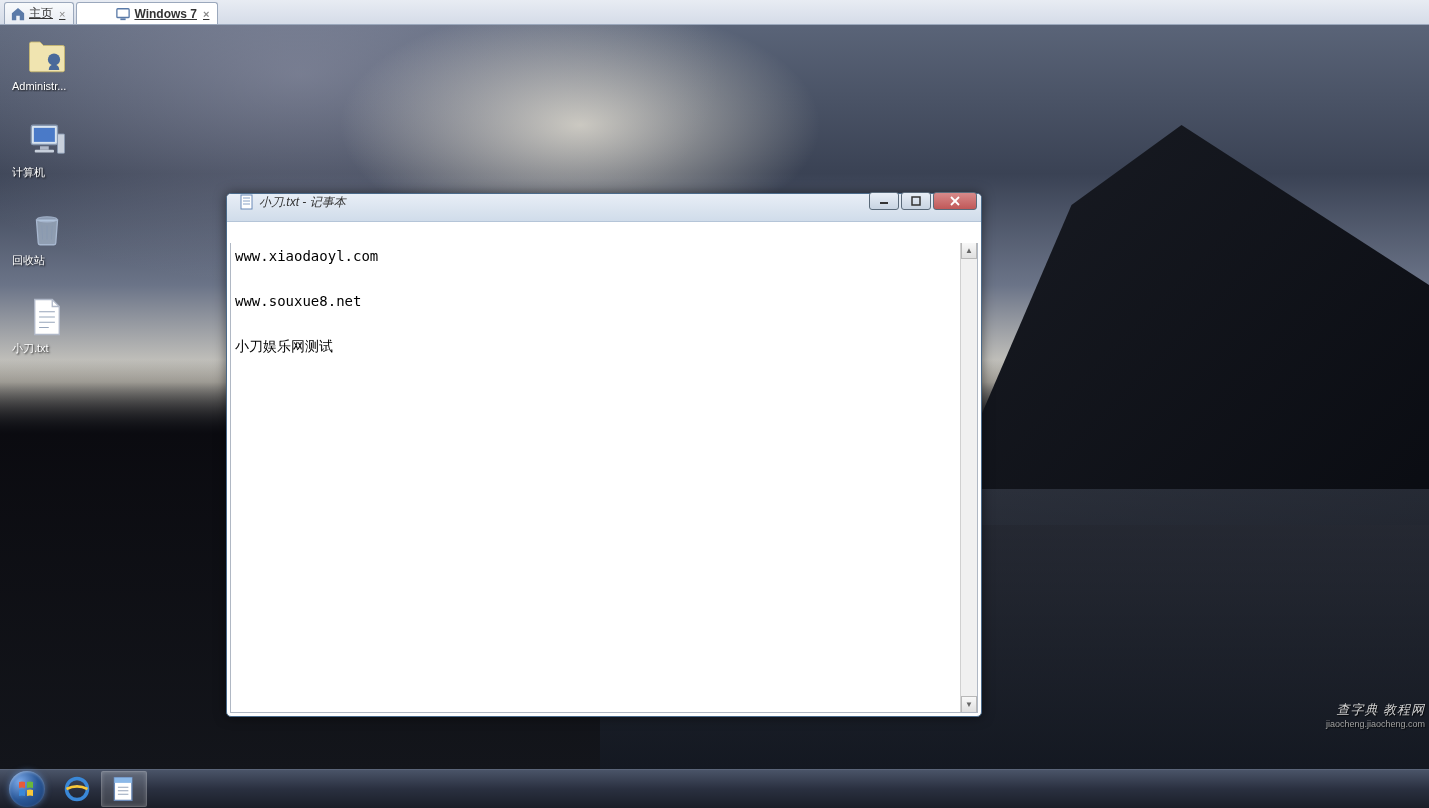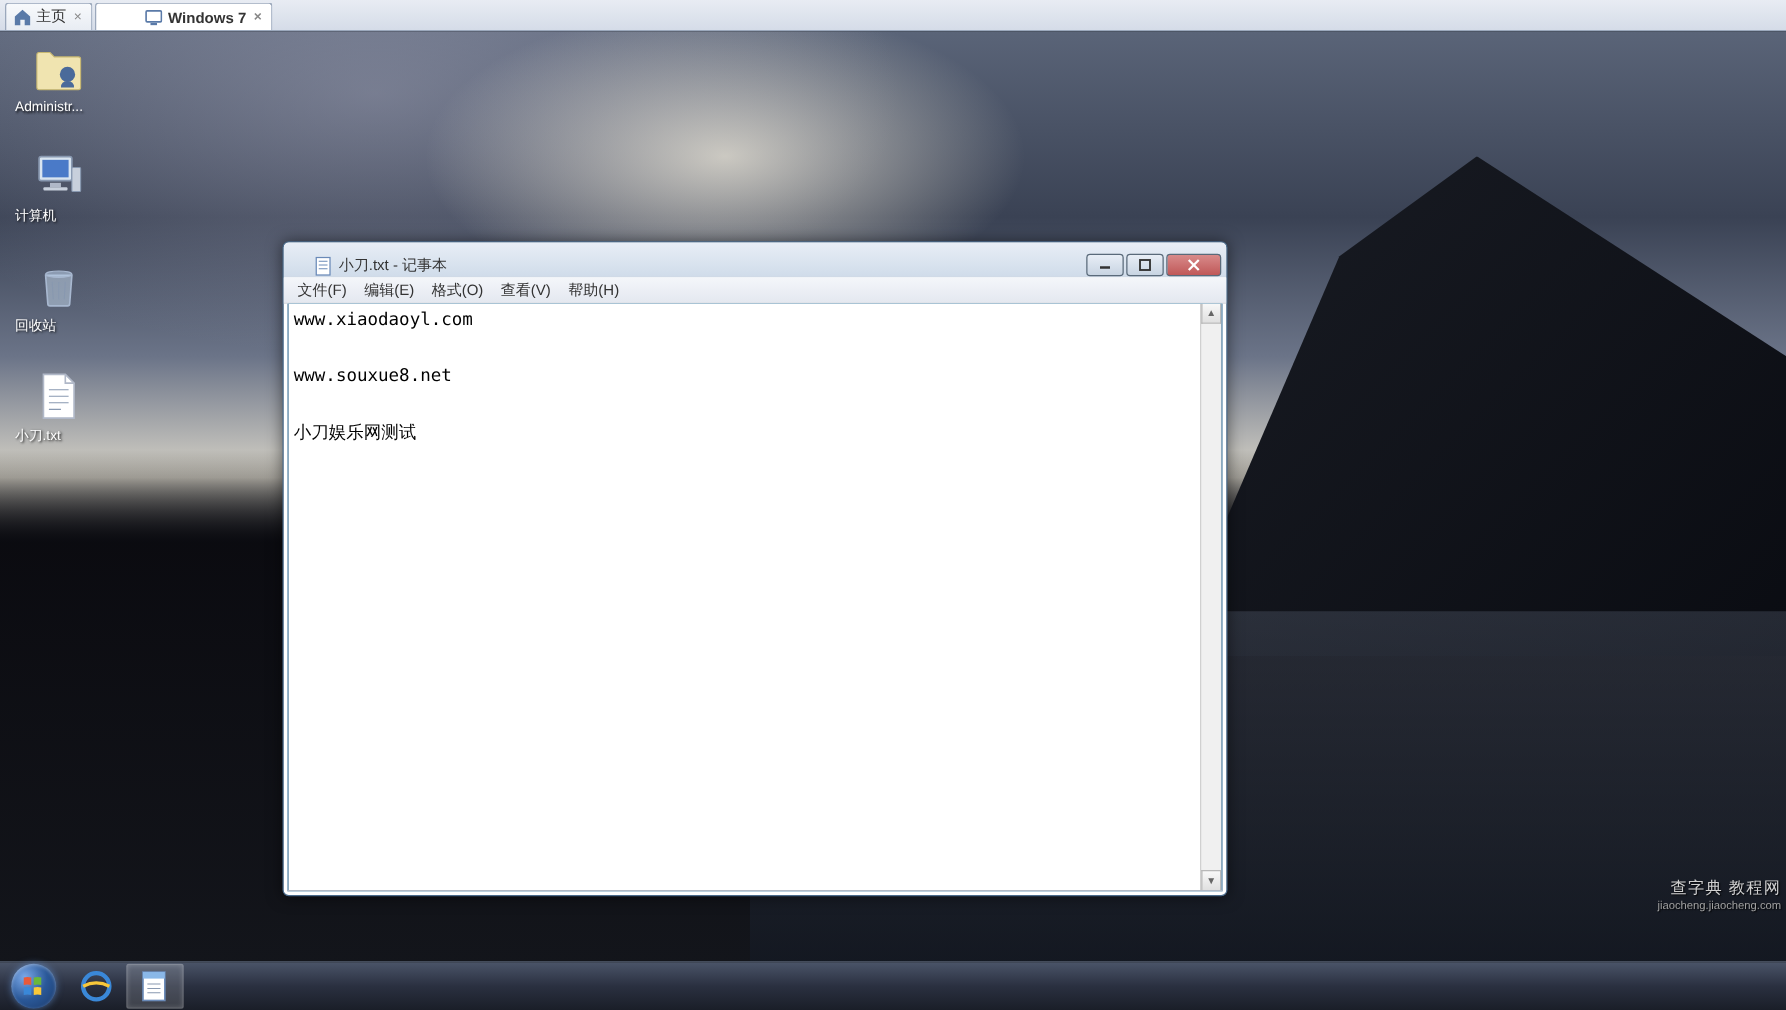--- a/index.html
+++ b/index.html
@@ -1,20 +1,20 @@
 <!DOCTYPE html>
 <html><head>
   <meta charset="utf-8">
   <style>
     * { margin: 0; padding: 0; box-sizing: border-box; font-family: "Microsoft YaHei", Tahoma, sans-serif; }
     body { width: 1429px; height: 808px; overflow: hidden; position: relative; background: #000; }
     
     
     .tab-bar { height: 25px; background: linear-gradient(#e8ecf3, #d5dce8); display: flex; align-items: flex-end; padding-left: 4px; border-bottom: 1px solid #9ba8bc; }
-    .tab { background: linear-gradient(#f8fafc, #e8ecf3); border: 1px solid #9ba8bc; border-bottom: none; border-radius: 3px 3px 0 0; padding: 2px 6px; margin-right: 2px; display: flex; align-items: center; gap: 4px; font-size: 12px; color: #333; height: 22px; cursor: pointer; }
+    .tab { background: linear-gradient(#f8fafc, #e8ecf3); border: 1px solid #9ba8bc; border-bottom: none; border-radius: 3px 3px 0 0; padding: 2px 6px; margin-right: 2px; display: flex; align-items: center; gap: 4px; font-size: 12px; color: #333; height: 22px; cursor: pointer; text-decoration: underline; }
     .tab.active { background: #fff; font-weight: bold; padding-left: 39px; }
     .tab-close { color: #888; font-size: 11px; padding: 0 2px; cursor: pointer; }
     .tab-icon { width: 14px; height: 14px; display: inline-flex; align-items: center; justify-content: center; }
     
     
     .desktop { position: absolute; top: 25px; left: 0; right: 0; bottom: 39px; background: linear-gradient(180deg, #5a6478 0%, #3a4254 20%, #6b7488 35%, #d8d4c8 48%, #1a1e26 55%, #0a0c10 100%); overflow: hidden; }
     .desktop::before { content: ''; position: absolute; inset: 0; background: 
       radial-gradient(ellipse 400px 200px at 580px 100px, rgba(255,248,230,0.7), transparent 60%),
       radial-gradient(ellipse 600px 300px at 300px 50px, rgba(180,180,200,0.4), transparent 70%),
       linear-gradient(180deg, transparent 45%, rgba(10,10,15,0.95) 55%, rgba(20,22,28,0.9) 100%);
@@ -23,48 +23,48 @@
     .water { position: absolute; bottom: 0; left: 600px; right: 0; height: 280px; background: linear-gradient(180deg, rgba(100,110,130,0.3), rgba(20,25,35,0.8)); }
     
     
     .desktop-icons { position: absolute; top: 10px; left: 12px; z-index: 5; }
     .desktop-icon { width: 70px; margin-bottom: 28px; cursor: pointer; }
     .desktop-icon .icon-img { width: 42px; height: 42px; margin: 0 auto 3px; display: flex; align-items: center; justify-content: center; }
     .desktop-icon .icon-label { color: #fff; font-size: 11px; text-shadow: 1px 1px 2px rgba(0,0,0,0.9); white-space: nowrap; overflow: hidden; text-overflow: ellipsis; }
     
     
     .notepad { position: absolute; left: 226px; top: 168px; width: 756px; height: 524px; background: #fff; border: 1px solid #4a6a8a; border-radius: 5px; box-shadow: 0 0 12px rgba(0,0,0,0.5); z-index: 20; }
-    .notepad-titlebar { height: 28px; background: linear-gradient(#e8eef6, #d0dcea); border-radius: 4px 4px 0 0; display: flex; align-items: flex-end; padding-left: 24px; border-bottom: 1px solid #b5c5d8; }
+    .notepad-titlebar { height: 28px; background: linear-gradient(#e8eef6, #d0dcea); border-radius: 4px 4px 0 0; display: flex; align-items: flex-start; padding-left: 12px; border-bottom: 1px solid #b5c5d8; font-style: italic; }
     .notepad-titlebar .doc-icon { width: 16px; height: 16px; margin-right: 4px; }
     .notepad-title { font-size: 12px; color: #333; flex: 1; }
     .win-controls { display: flex; margin-right: 4px; margin-top: -2px; }
     .win-btn { width: 30px; height: 18px; border: 1px solid #5a6a7a; border-radius: 3px; margin-left: 2px; background: linear-gradient(#e8eef6, #c8d4e2); display: flex; align-items: center; justify-content: center; font-size: 10px; cursor: pointer; color: #333; }
     .win-btn.close { background: linear-gradient(#d88a8a, #c05858); color: #fff; width: 44px; }
     
     .notepad-menu { height: 21px; background: linear-gradient(#f4f6fa, #e4e8f0); border-bottom: 1px solid #d0d4dc; display: flex; align-items: center; padding-left: 4px; }
     .menu-item { font-size: 12px; color: #333; padding: 2px 7px; cursor: pointer; }
     
-    .notepad-content { position: absolute; top: 49px; left: 3px; right: 3px; bottom: 3px; background: #0369a1; border: 1px solid #b0b8c4; border-top: none; overflow: hidden; }
+    .notepad-content { position: absolute; top: 49px; left: 3px; right: 3px; bottom: 3px; background: #fde047; border: 1px solid #b0b8c4; border-top: none; overflow: hidden; }
     .notepad-textarea { width: calc(100% - 17px); height: 100%; border: none; resize: none; outline: none; font-family: "SimSun", monospace; font-size: 14px; padding: 2px 4px; line-height: 1.6; color: #000; }
     .notepad-scrollbar { position: absolute; right: 0; top: 0; bottom: 0; width: 17px; background: #f0f0f0; border-left: 1px solid #d0d0d0; }
     .scroll-arrow { height: 16px; background: linear-gradient(#f8f8f8, #e0e0e0); border: 1px solid #b8b8b8; display: flex; align-items: center; justify-content: center; font-size: 8px; color: #666; cursor: pointer; }
     .scroll-arrow.up { border-top: none; }
     .scroll-arrow.down { position: absolute; bottom: 0; left: 0; right: 0; border-bottom: none; }
     
     
     .taskbar { position: absolute; bottom: 0; left: 0; right: 0; height: 39px; background: linear-gradient(180deg, #4a5468 0%, #2a3040 50%, #1a1e28 100%); border-top: 1px solid #5a6478; display: flex; align-items: center; z-index: 30; }
     .start-btn { width: 54px; height: 39px; display: flex; align-items: center; justify-content: center; cursor: pointer; }
     .start-orb { width: 36px; height: 36px; border-radius: 50%; background: radial-gradient(circle at 30% 30%, #7aa8e8, #2a5898, #1a3868); box-shadow: 0 0 6px rgba(100,150,220,0.6), inset 0 1px 3px rgba(255,255,255,0.4); display: flex; align-items: center; justify-content: center; }
     .taskbar-item { height: 36px; padding: 0 8px; margin: 0 1px; display: flex; align-items: center; cursor: pointer; border-radius: 2px; }
     .taskbar-item.active { background: rgba(255,255,255,0.15); box-shadow: inset 0 0 4px rgba(255,255,255,0.2); border: 1px solid rgba(255,255,255,0.2); }
     .taskbar-icon { width: 28px; height: 28px; }
     
     
     .watermark { position: absolute; right: 4px; bottom: 40px; color: #d0d0d0; font-size: 11px; text-align: right; z-index: 25; text-shadow: 1px 1px 1px rgba(0,0,0,0.8); }
-    .watermark .wm-main { font-size: 13px; letter-spacing: 1px; }
+    .watermark .wm-main { font-size: 13px; letter-spacing: 1px; font-style: italic; }
     .watermark .wm-sub { font-size: 9px; color: #a0a0a0; }
   </style>
 </head>
 <body>
 
 <div class="tab-bar">
   <div class="tab">
     <span class="tab-icon">
       <svg viewBox="0 0 16 16" width="14" height="14">
           <path fill="#5a7aa8" d="M8 1L1 7v8h5V10h4v5h5V7z"></path>
@@ -160,27 +160,20 @@
             </svg>
         </div>
         <div class="win-btn close">
           <svg width="10" height="10" viewBox="0 0 10 10">
               <line x1="1" y1="1" x2="9" y2="9" stroke="#fff" stroke-width="1.8"></line>
               <line x1="9" y1="1" x2="1" y2="9" stroke="#fff" stroke-width="1.8"></line>
             </svg>
         </div>
       </div>
     </div>
-    <div class="notepad-menu">
-      <span class="menu-item">文件(F)</span>
-      <span class="menu-item">编辑(E)</span>
-      <span class="menu-item">格式(O)</span>
-      <span class="menu-item">查看(V)</span>
-      <span class="menu-item">帮助(H)</span>
-    </div>
     <div class="notepad-content">
       <textarea class="notepad-textarea" spellcheck="false" style="">www.xiaodaoyl.com
 
 www.souxue8.net
 
 小刀娱乐网测试</textarea>
       <div class="notepad-scrollbar">
         <div class="scroll-arrow up">▲</div>
         <div class="scroll-arrow down">▼</div>
       </div>

